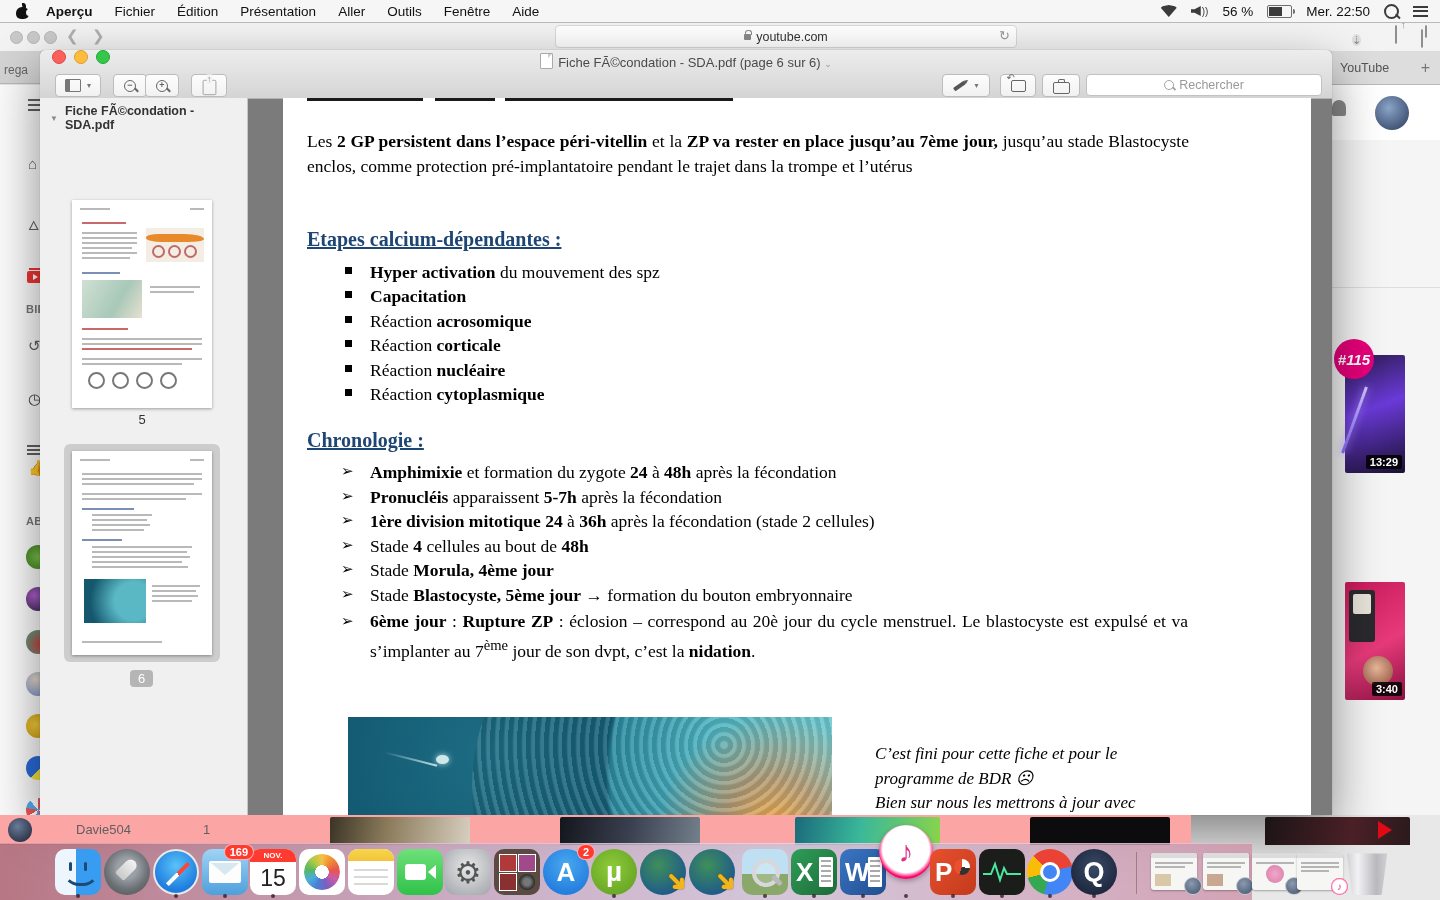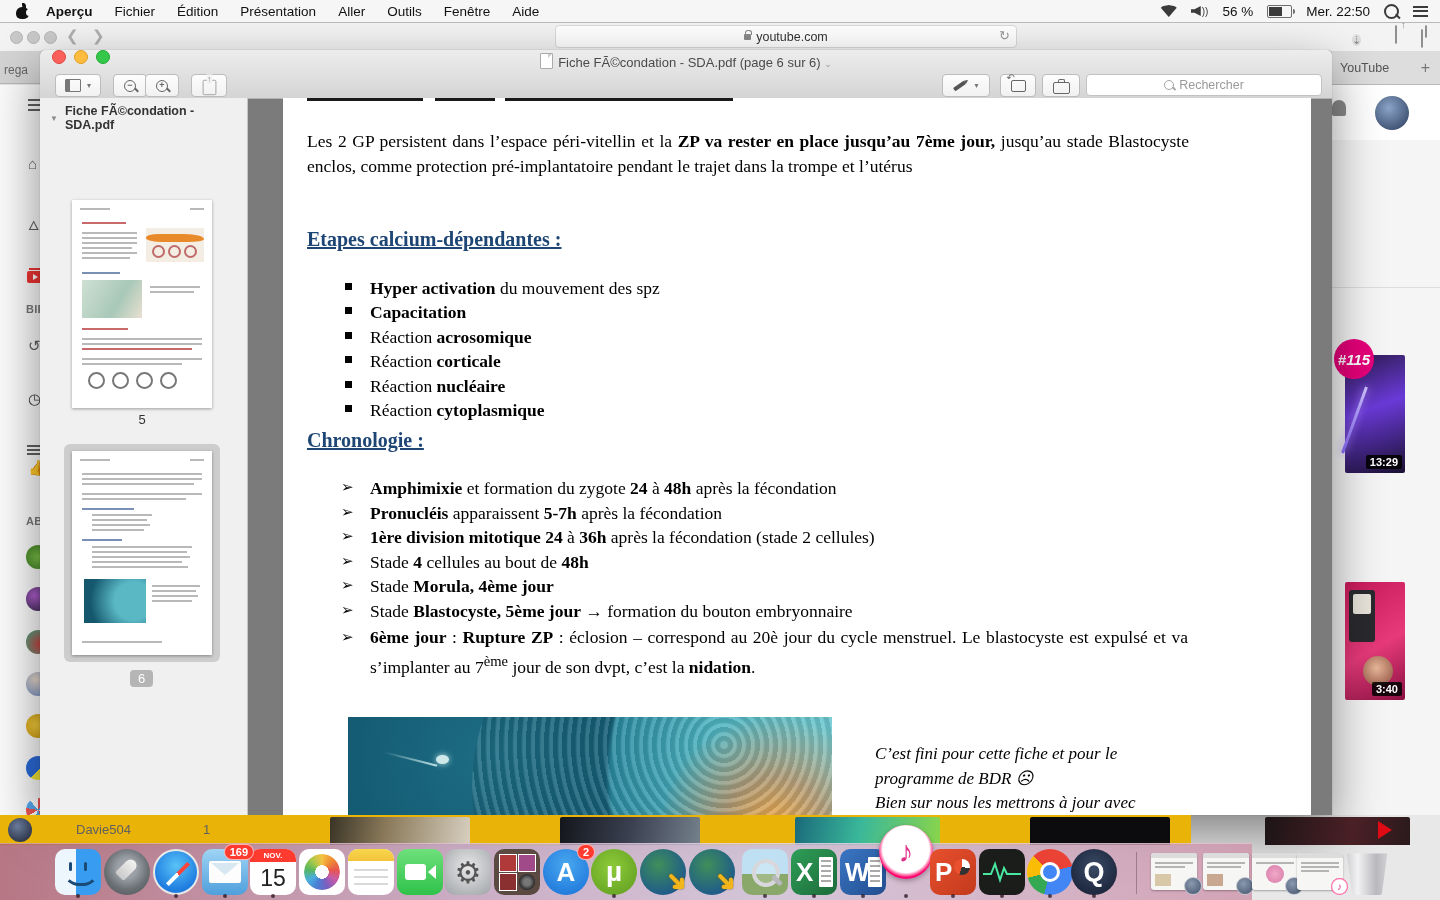--- a/index.html
+++ b/index.html
@@ -60,21 +60,21 @@
   .subsico::before{content:"";position:absolute;left:2px;top:-3px;right:2px;height:2px;background:#e33;}
   .subsico::after{content:"";position:absolute;left:6px;top:3px;border-left:5px solid #fff;border-top:3px solid transparent;border-bottom:3px solid transparent;}
   .playl{position:absolute;left:27px;width:16px;height:10px;display:flex;flex-direction:column;justify-content:space-between;}
   .playl i{height:2px;background:#606060;}
   .yt-right{left:1332px;top:84px;width:108px;height:731px;background:#f5f5f5;z-index:4;}
   .yt-thumb{position:absolute;border-radius:2px;}
   .durbadge{position:absolute;right:3px;background:rgba(0,0,0,.85);color:#fff;font-size:11px;font-weight:bold;
     padding:1px 4px;border-radius:2px;}
   .numbadge{position:absolute;background:#e6007a;color:#fff;font-weight:bold;font-size:15px;border-radius:50%;
     width:40px;height:40px;display:flex;align-items:center;justify-content:center;font-style:italic;}
-  .yt-bottomstrip{left:0;top:815px;width:1191px;height:30px;background:#eab308;z-index:40;}
+  .yt-bottomstrip{left:0;top:815px;width:1191px;height:30px;background:#fca5a5;z-index:40;}
   .bs-thumb{position:absolute;top:2px;height:28px;border-radius:2px 2px 0 0;}
 
   
   .pvwin{left:40px;top:50px;width:1292px;height:765px;z-index:30;border-radius:5px 5px 0 0;
     box-shadow:0 18px 50px rgba(0,0,0,.45), 0 0 1px rgba(0,0,0,.4);background:#7b7b7b;}
   .titlebar{left:0;top:0;width:100%;height:22px;background:linear-gradient(#ededed,#e2e2e2);
     border-radius:5px 5px 0 0;border-bottom:1px solid #d0d0d0;display:flex;}
   .tl{width:12px;height:12px;border-radius:50%;margin-right:8px;}
   .tl.red{background:#fc605c;border:1px solid #e24640;}
   .tl.yel{background:#fdbc40;border:1px solid #dfa023;}
@@ -113,21 +113,21 @@
   .sel-wrap{position:absolute;left:24px;top:346px;width:156px;height:218px;background:#cdcdcd;border-radius:6px;}
   .pagenum{position:absolute;text-align:center;font-size:13px;color:#333;}
   .pagenum6{position:absolute;background:#b5b5b5;color:#fff;font-size:13px;border-radius:4px;padding:1px 8px;}
 
   
   .pdfpage{left:243px;top:48px;width:1028px;height:717px;background:#fff;
     font-family:"Liberation Serif",serif;color:#000;}
   .cutline{position:absolute;top:0;height:3px;background:#1a1a1a;}
   .para{position:absolute;font-size:17.5px;line-height:25px;text-align:justify;}
   .pdfh{position:absolute;font-size:20px;font-weight:bold;text-decoration:underline;}
-  .blt{position:absolute;font-size:17.5px;margin-top:16px;}
+  .blt{position:absolute;font-size:17.5px;}
   .blt .mk{position:absolute;left:-25px;top:5px;width:7px;height:7px;background:#000;}
   .chr .mk2{position:absolute;left:-29px;top:0px;font-size:15px;}
   .just{text-align:justify;}
   .pdfimg{position:absolute;overflow:hidden;background:
     radial-gradient(circle at 88% 115%, rgba(255,170,60,.95) 0%, rgba(255,120,40,.5) 12%, rgba(0,0,0,0) 26%),
     radial-gradient(circle at 105% 60%, #7ed4d8 0%, #4db3c0 30%, #2b8ba0 48%, rgba(0,0,0,0) 49%),
     radial-gradient(circle at 30% 40%, #1d6d84 0%, #135a72 45%, #0d4a60 100%);}
   .eggtex{position:absolute;right:-60px;top:-140px;width:420px;height:420px;border-radius:50%;
     background:repeating-radial-gradient(circle at 60% 40%, rgba(255,255,255,.16) 0 3px, rgba(0,0,0,.12) 5px 9px);opacity:.8;}
   .sperm{position:absolute;left:88px;top:38px;width:13px;height:9px;background:#cfe8ea;border-radius:50%;box-shadow:0 0 6px rgba(220,255,255,.8);}
@@ -395,21 +395,21 @@
         </div>
       </div>
       <div class="pagenum6" style="left:90px;top:572px">6</div>
     </div>
 
     <div class="abs pdfpage">
       <span class="cutline" style="left:24px;width:116px"></span>
       <span class="cutline" style="left:152px;width:60px"></span>
       <span class="cutline" style="left:222px;width:228px"></span>
 
-      <div class="para" style="left:24px;top:31px;width:882px"><span>Les </span><span style="font-weight: normal;">2 GP persistent dans l’espace péri-vitellin</span><span> et la </span><span style="font-weight: bold;">ZP va rester en place jusqu’au 7ème jour,</span><span> jusqu’au stade Blastocyste enclos, comme protection pré-implantatoire pendant le trajet dans la trompe et l’utérus</span></div>
+      <div class="para" style="left:24px;top:31px;width:882px"><span>Les </span><span style="font-weight: bold;">2 GP persistent dans l’espace péri-vitellin</span><span> et la </span><span style="font-weight: bold;">ZP va rester en place jusqu’au 7ème jour,</span><span> jusqu’au stade Blastocyste enclos, comme protection pré-implantatoire pendant le trajet dans la trompe et l’utérus</span></div>
 
       <h2 class="pdfh" style="left:24px;top:130px;margin:0;color:#1E4674">Etapes calcium-dépendantes : </h2>
 
       <div class="blt" style="left:87px;top:164px"><span class="mk"></span><span><span style="font-weight: bold;">Hyper activation</span><span> du mouvement des spz</span></span></div>
       <div class="blt" style="left:87px;top:188px"><span class="mk"></span><span><span style="font-weight: bold;">Capacitation</span></span></div>
       <div class="blt" style="left:87px;top:213px"><span class="mk"></span><span><span>Réaction </span><span style="font-weight: bold;">acrosomique</span></span></div>
       <div class="blt" style="left:87px;top:237px"><span class="mk"></span><span><span>Réaction </span><span style="font-weight: bold;">corticale</span></span></div>
       <div class="blt" style="left:87px;top:262px"><span class="mk"></span><span><span>Réaction </span><span style="font-weight: bold;">nucléaire</span></span></div>
       <div class="blt" style="left:87px;top:286px"><span class="mk"></span><span><span>Réaction </span><span style="font-weight: bold;">cytoplasmique</span></span></div>
 

